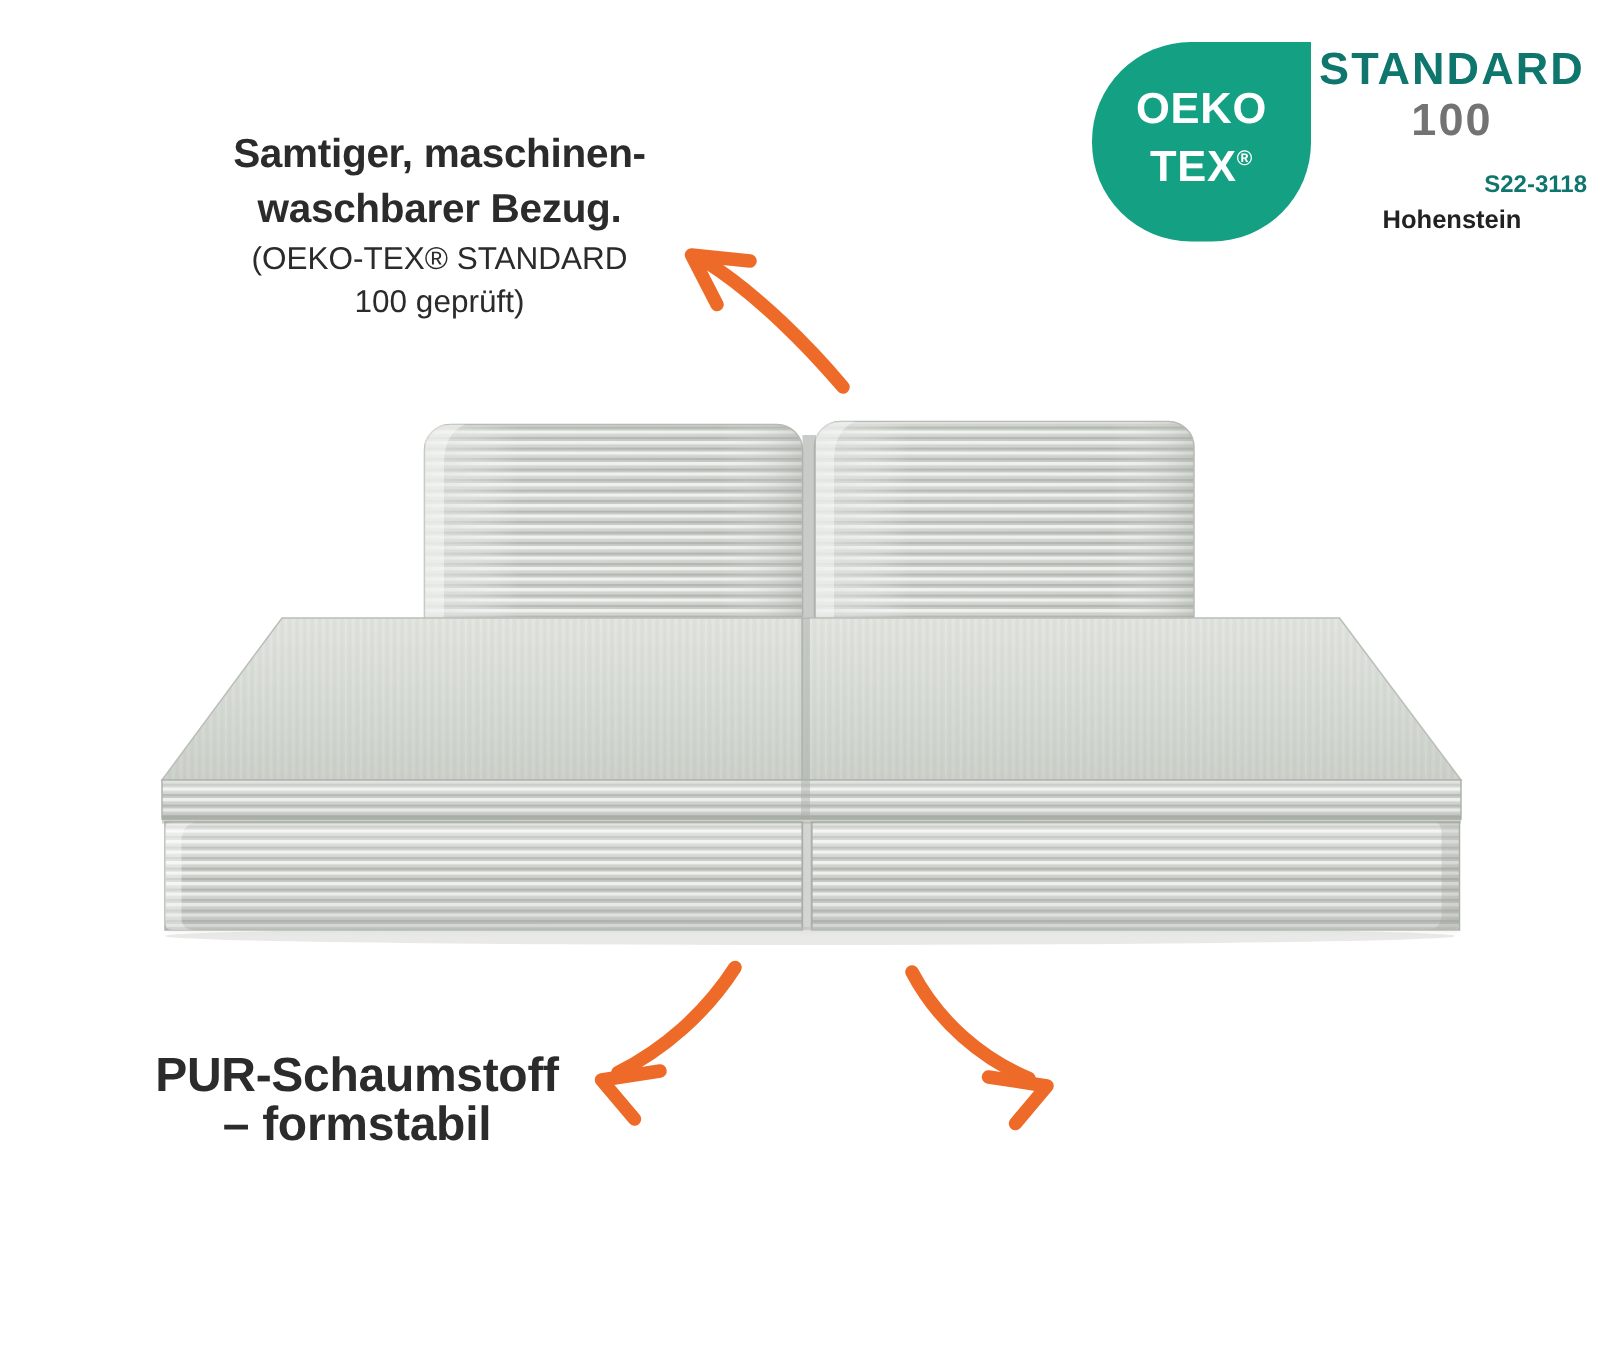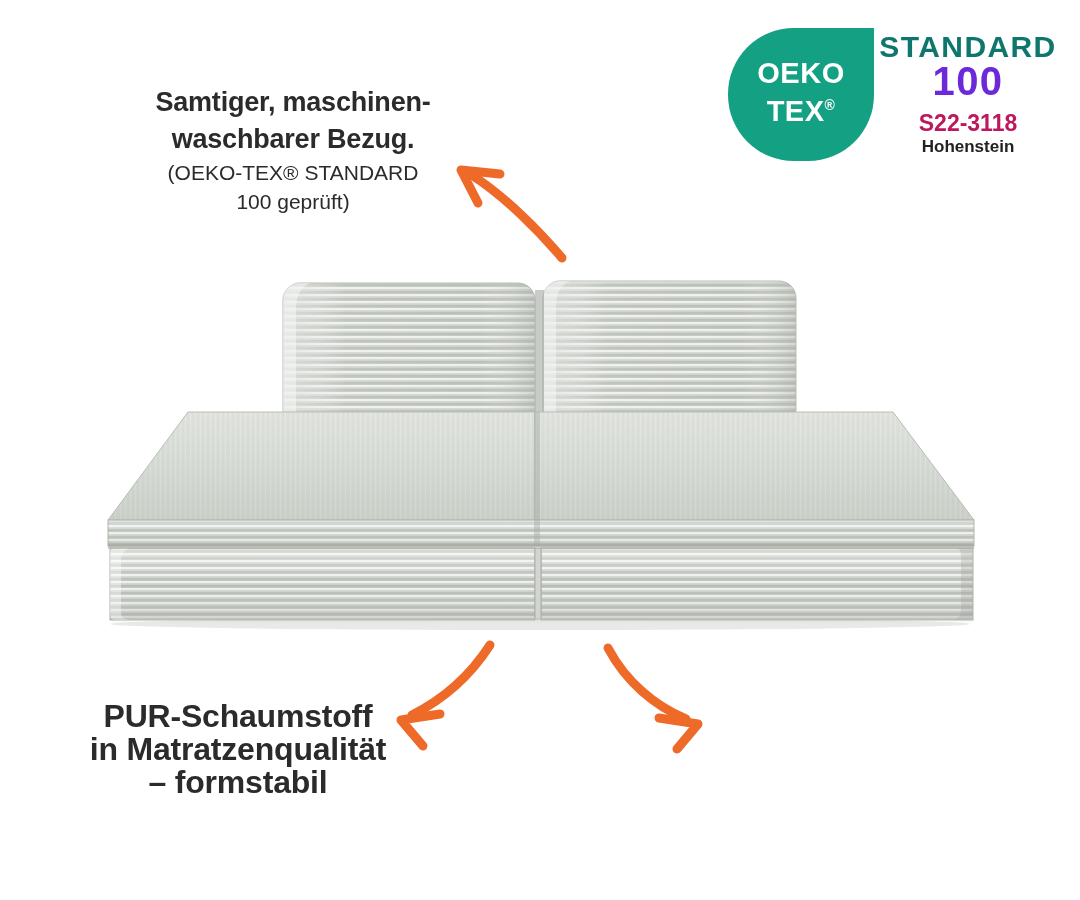--- a/index.html
+++ b/index.html
@@ -23,22 +23,22 @@
   .oeko-mark .oeko-line1,.oeko-mark .oeko-line2{
     position:absolute;left:0;width:146px;text-align:center;
     color:#ffffff;font-weight:700;letter-spacing:.5px;
   }
   .oeko-mark .oeko-line1{top:30px;font-size:29px;line-height:30px;}
   .oeko-mark .oeko-line2{top:62px;font-size:29px;line-height:30px;}
   .oeko-reg{font-size:14px;vertical-align:super;font-weight:700;}
 
   .oeko-text{position:absolute;left:150px;top:2px;width:180px;text-align:center;}
   .oeko-std{font-size:30px;font-weight:700;color:#0f766e;letter-spacing:1.4px;line-height:34px;}
-  .oeko-100{font-size:40px;font-weight:700;color:#6d28d9;letter-spacing:1.4px;line-height:34px;}
-  .oeko-code{font-size:23px;font-weight:700;color:#be185d;line-height:23px;margin-top:14px;}
+  .oeko-100{font-size:30px;font-weight:700;color:#737373;letter-spacing:1.4px;line-height:34px;}
+  .oeko-code{font-size:16px;font-weight:700;color:#0f766e;line-height:23px;margin-top:14px;text-align:right;}
   .oeko-inst{font-size:17px;font-weight:700;color:#222;line-height:23px;}
 
   
   .ann{position:absolute;color:#2b2b2b;}
   .ann .head{font-weight:700;font-size:27px;line-height:37px;letter-spacing:-.2px;}
   .ann .sub{font-weight:400;font-size:21px;line-height:29px;}
 
   #ann-top{left:118px;top:84px;width:350px;text-align:center;}
   #ann-bl{left:78px;top:700px;width:320px;text-align:center;}
   #ann-bl .head{font-size:32px;line-height:33px;}
@@ -199,20 +199,19 @@
 
   <div class="ann" id="ann-top">
     <div class="head">Samtiger, maschinen-</div>
     <div class="head">waschbarer Bezug.</div>
     <div class="sub">(OEKO-TEX® STANDARD</div>
     <div class="sub">100 geprüft)</div>
   </div>
 
   <div class="ann" id="ann-bl">
     <div class="head">PUR-Schaumstoff</div>
-    <div class="head">in Matratzenqualität</div>
     <div class="head">– formstabil</div>
   </div>
 
   <div class="ann" id="ann-br">
   </div>
 
 </div>
 
 </body></html>

